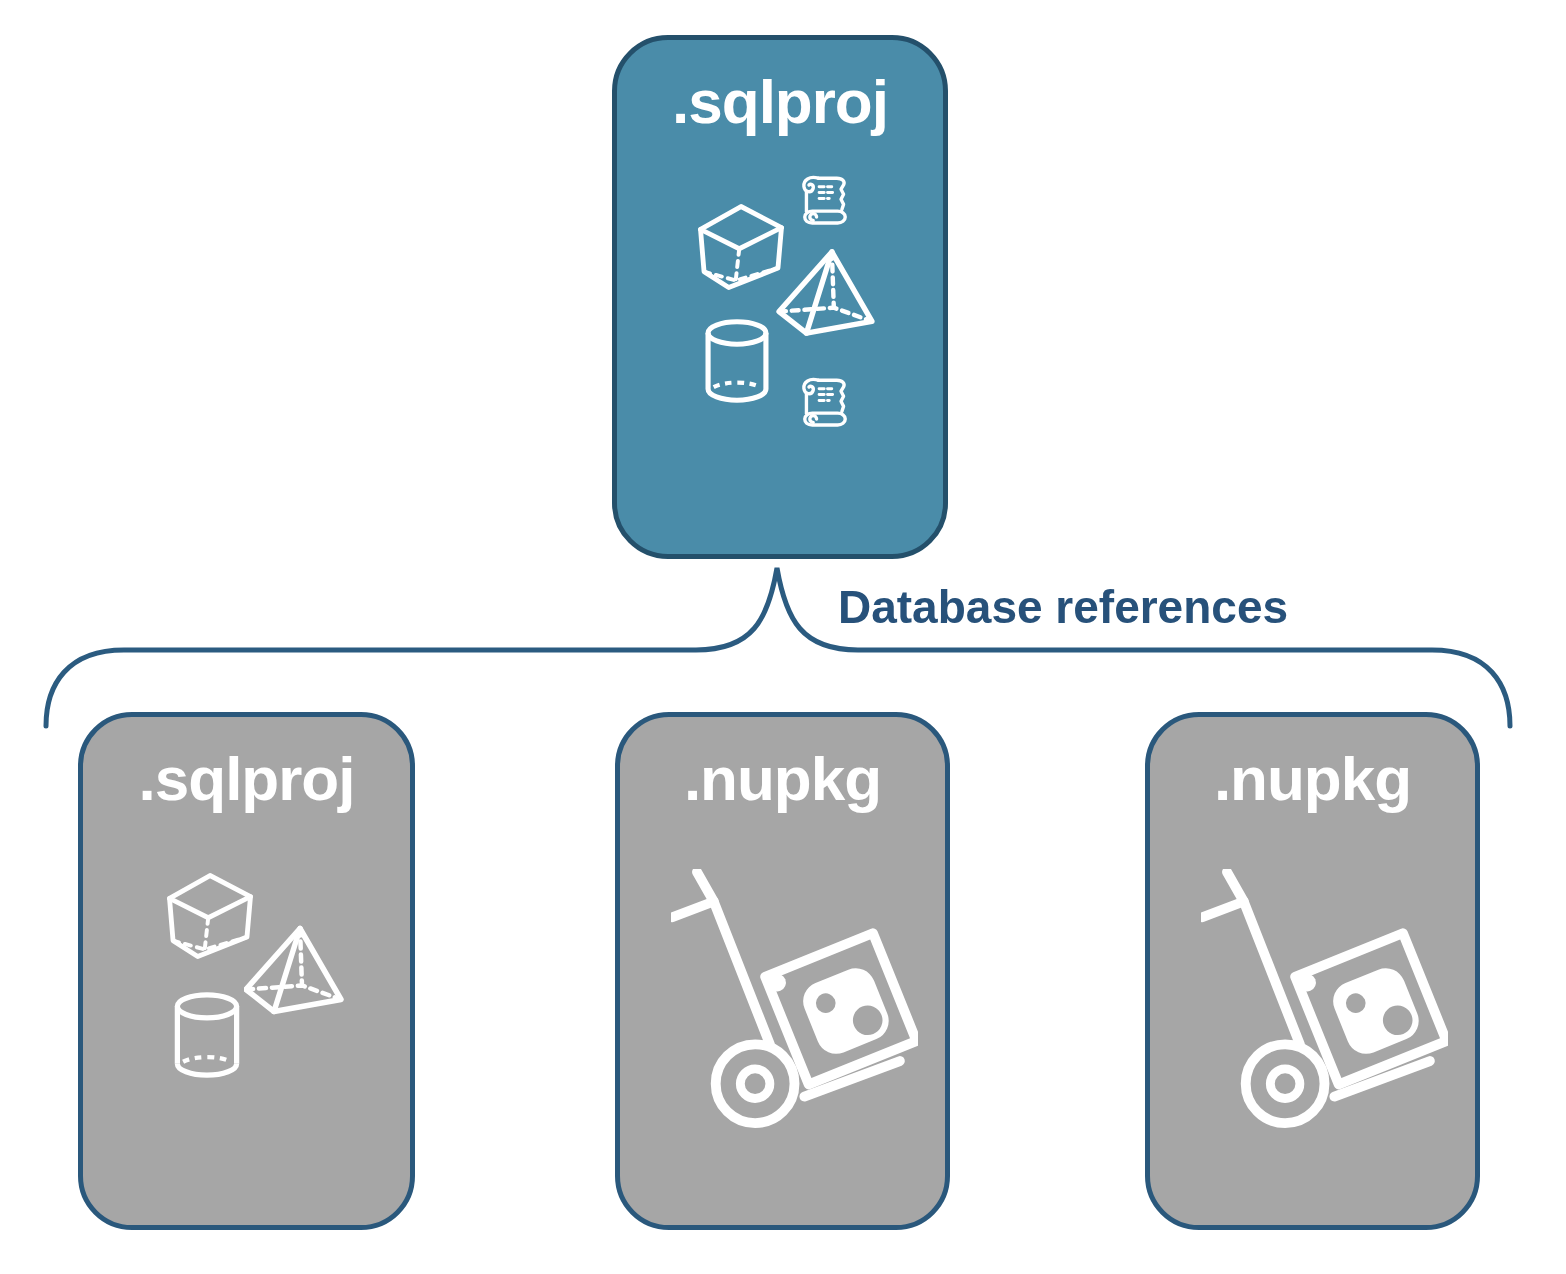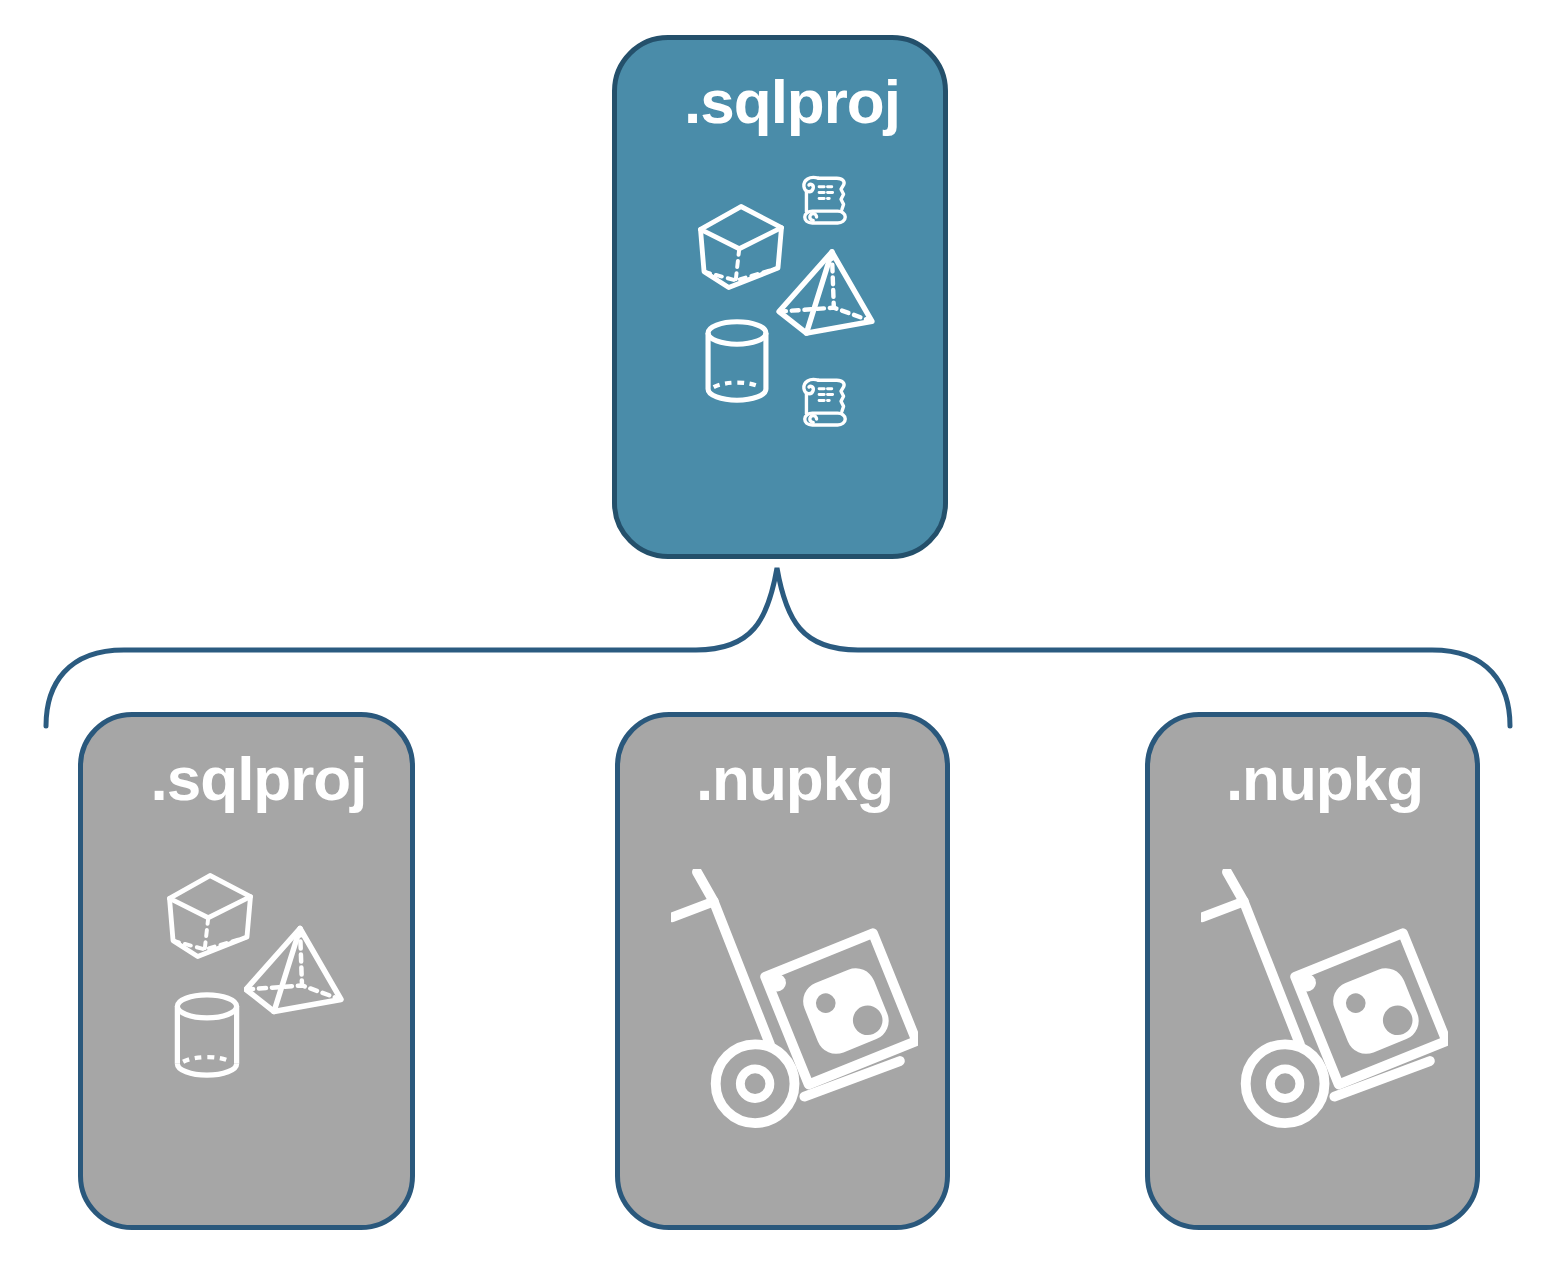--- a/index.html
+++ b/index.html
@@ -14,21 +14,21 @@
   }
   .box.child{
     top:712px;width:337px;height:518px;border-radius:54px;
     background:var(--gray-fill);border:5px solid var(--gray-border);
   }
   .box.child.c1{left:78px;}
   .box.child.c2{left:615px;width:335px;}
   .box.child.c3{left:1145px;width:335px;}
   .box-label{
     position:absolute;left:0;top:26px;width:100%;text-align:center;
-    font-size:62px;font-weight:bold;color:#ffffff;letter-spacing:-1px;margin-left:12px;
+    font-size:62px;font-weight:bold;color:#ffffff;letter-spacing:-1px;
   }
   .icon{position:absolute;color:#ffffff;}
   .brace{position:absolute;left:0;top:0;width:1566px;height:1274px;pointer-events:none;}
   .connector-label{
     position:absolute;left:838px;top:580px;
     font-size:46px;font-weight:bold;color:var(--label-text);white-space:nowrap;
   }
 </style>
 </head>
 <body>
@@ -111,20 +111,21 @@
     <svg class="icon" style="left:181px;top:335px;width:54px;height:56px">
         <use href="#sym-scroll"></use>
       </svg>
   </div>
 
   <svg class="brace" viewBox="0 0 1566 1274">
     <path d="M46 726 C46 684 68 650 124 650 L696 650 C752 650 768 620 777 568
              C786 620 802 650 858 650 L1432 650 C1488 650 1510 684 1510 726" fill="none" stroke="var(--connector)" stroke-width="5" stroke-linecap="round"></path>
   </svg>
 
+  <div class="connector-label">Database references</div>
 
   <div class="box child c1">
     <div class="box-label">.sqlproj</div>
     <svg class="icon" style="left:83px;top:155px;width:88px;height:88px">
         <use href="#sym-cube"></use>
       </svg>
     <svg class="icon" style="left:161px;top:207px;width:100px;height:93px">
         <use href="#sym-pyramid"></use>
       </svg>
     <svg class="icon" style="left:89px;top:275px;width:70px;height:86px">

